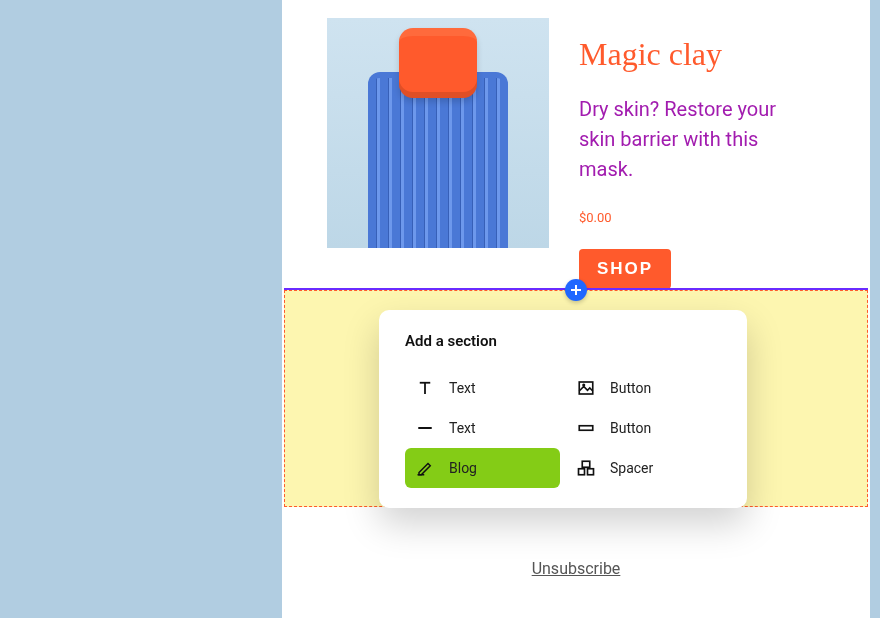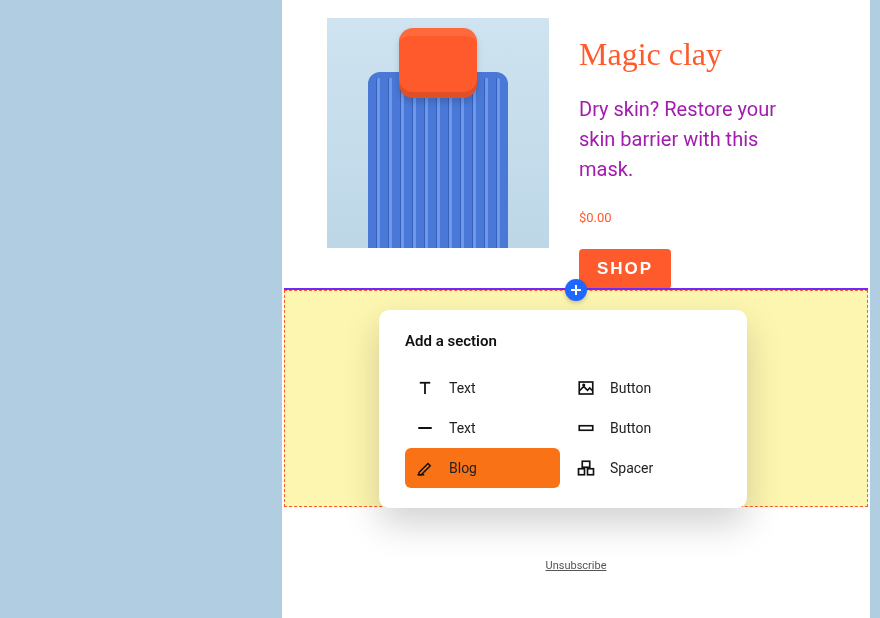--- a/index.html
+++ b/index.html
@@ -151,21 +151,21 @@
     border: 1px dashed #ff5a2c;
     z-index: 1;
   }
 
   .unsubscribe {
     position: absolute;
     left: 0;
     right: 0;
     top: 559px;
     text-align: center;
-    font-size: 11px;
+    font-size: 16px;
     color: #555;
     text-decoration: underline;
   }
 
   
   .popover {
     position: absolute;
     left: 379px;
     top: 310px;
     width: 368px;
@@ -192,21 +192,21 @@
     display: flex;
     align-items: center;
     gap: 14px;
     padding: 10px 10px;
     border-radius: 6px;
     font-size: 14px;
     color: #222;
     cursor: pointer;
   }
   .section-option.is-hover {
-    background: #f97316;
+    background: #84cc16;
   }
   .section-option.is-disabled {
     color: #a0a0a0;
     cursor: default;
   }
   .section-option .icon {
     width: 20px;
     height: 20px;
     display: flex;
     align-items: center;

